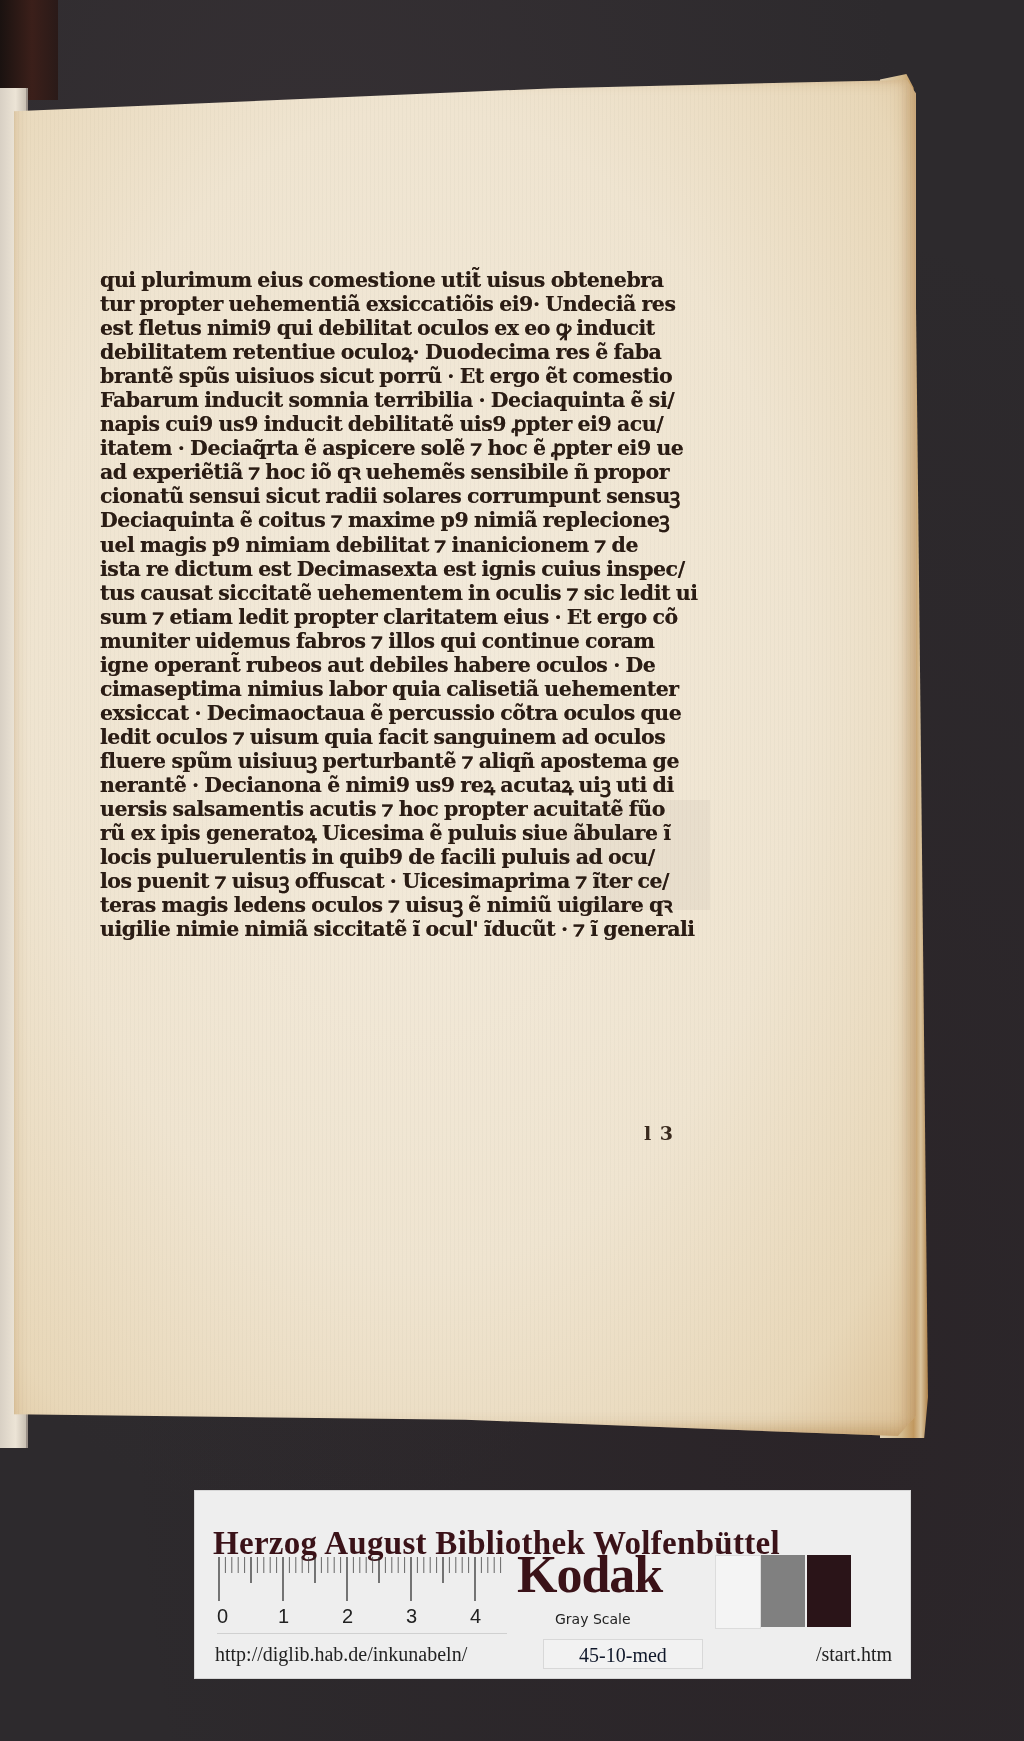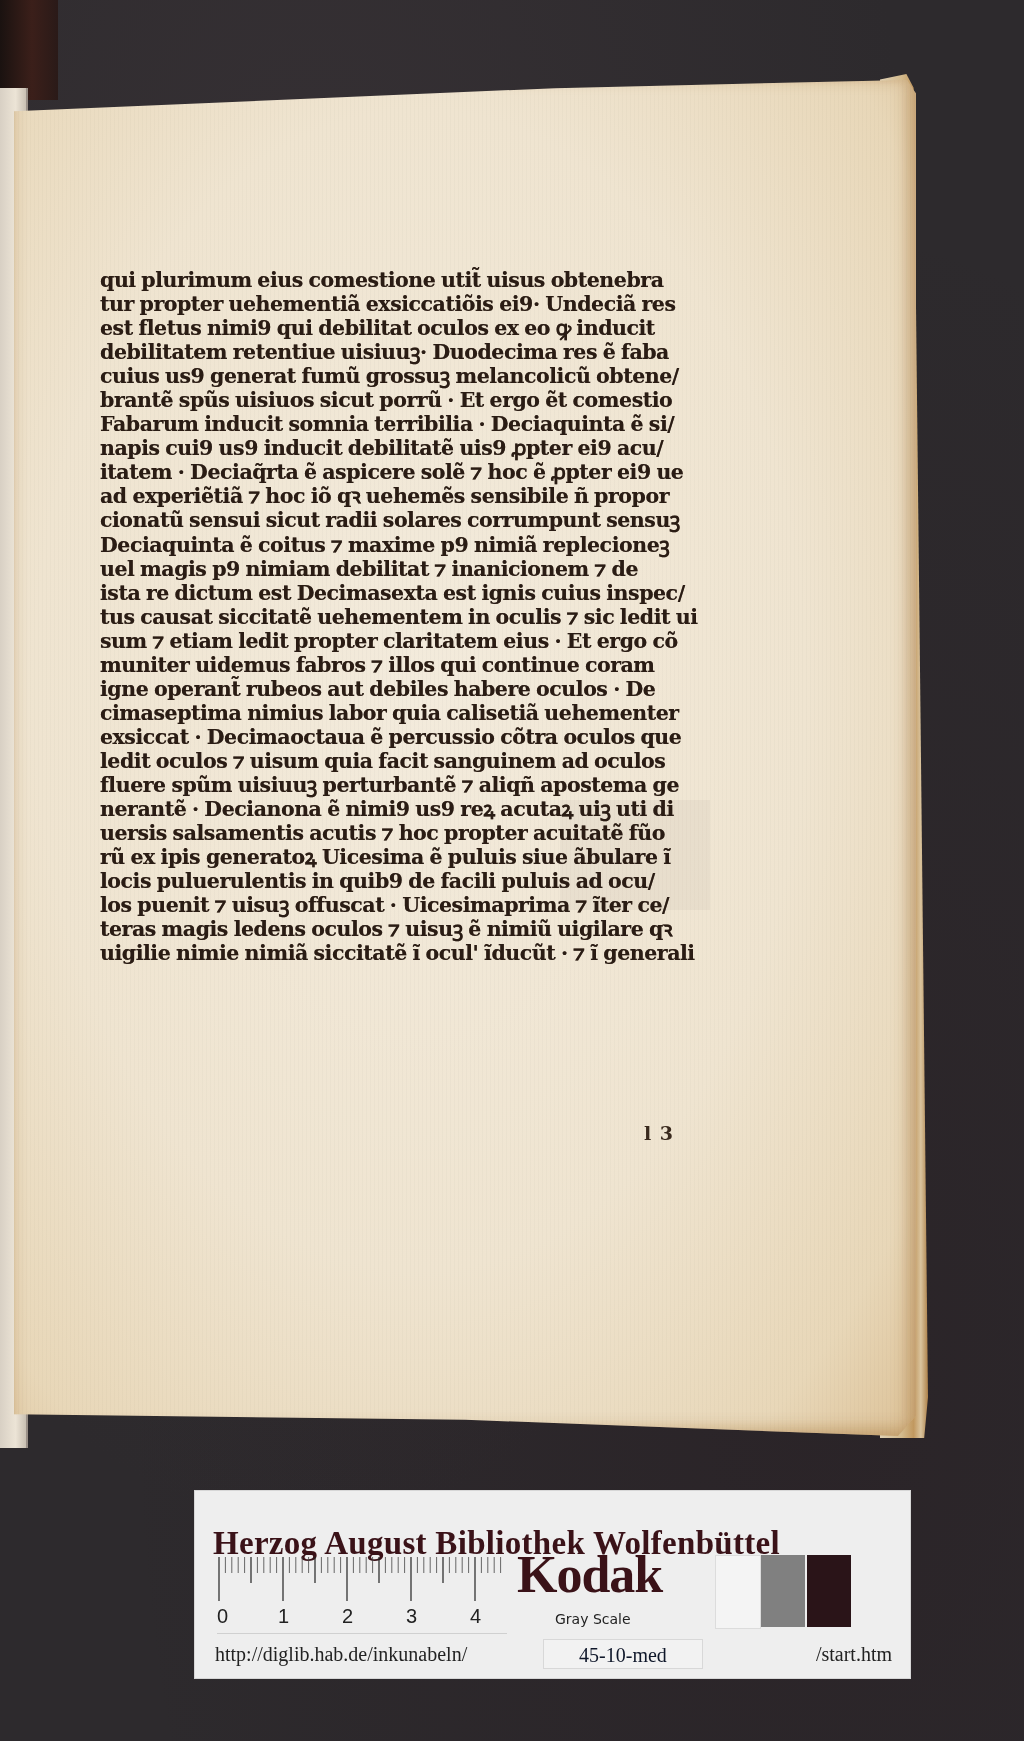--- a/index.html
+++ b/index.html
@@ -203,22 +203,21 @@
 <div class="prev-page-edge"></div>
 
 <div class="page-edge-right"></div>
 <div class="page"></div>
 <div class="watermark"></div>
 
 <div class="text-block">
   <span class="text-line">qui plurimum eius comestione utit̃ uisus obtenebra</span>
   <span class="text-line">tur propter uehementiã exsiccatiõis ei9· Undeciã res</span>
   <span class="text-line">est fletus nimi9 qui debilitat oculos ex eo ꝙ inducit</span>
-  <span class="text-line">debilitatem retentiue uisiuuꝫ· Duodecima res ẽ faba</span>
-  <span class="text-line">cuius us9 generat fumũ grossuꝫ melancolicũ obtene/</span>
+  <span class="text-line">debilitatem retentiue oculoꝝ· Duodecima res ẽ faba</span>
   <span class="text-line">brantẽ spũs uisiuos sicut porrũ · Et ergo ẽt comestio</span>
   <span class="text-line">Fabarum inducit somnia terribilia · Deciaquinta ẽ si/</span>
   <span class="text-line">napis cui9 us9 inducit debilitatẽ uis9 ꝓpter ei9 acu/</span>
   <span class="text-line">itatem · Deciaq̃rta ẽ aspicere solẽ ⁊ hoc ẽ ꝓpter ei9 ue</span>
   <span class="text-line">ad experiẽtiã ⁊ hoc iõ qꝛ uehemẽs sensibile ñ propor</span>
   <span class="text-line">cionatũ sensui sicut radii solares corrumpunt sensuꝫ</span>
   <span class="text-line">Deciaquinta ẽ coitus ⁊ maxime p9 nimiã replecioneꝫ</span>
   <span class="text-line">uel magis p9 nimiam debilitat ⁊ inanicionem ⁊ de</span>
   <span class="text-line">ista re dictum est Decimasexta est ignis cuius inspec/</span>
   <span class="text-line">tus causat siccitatẽ uehementem in oculis ⁊ sic ledit ui</span>

